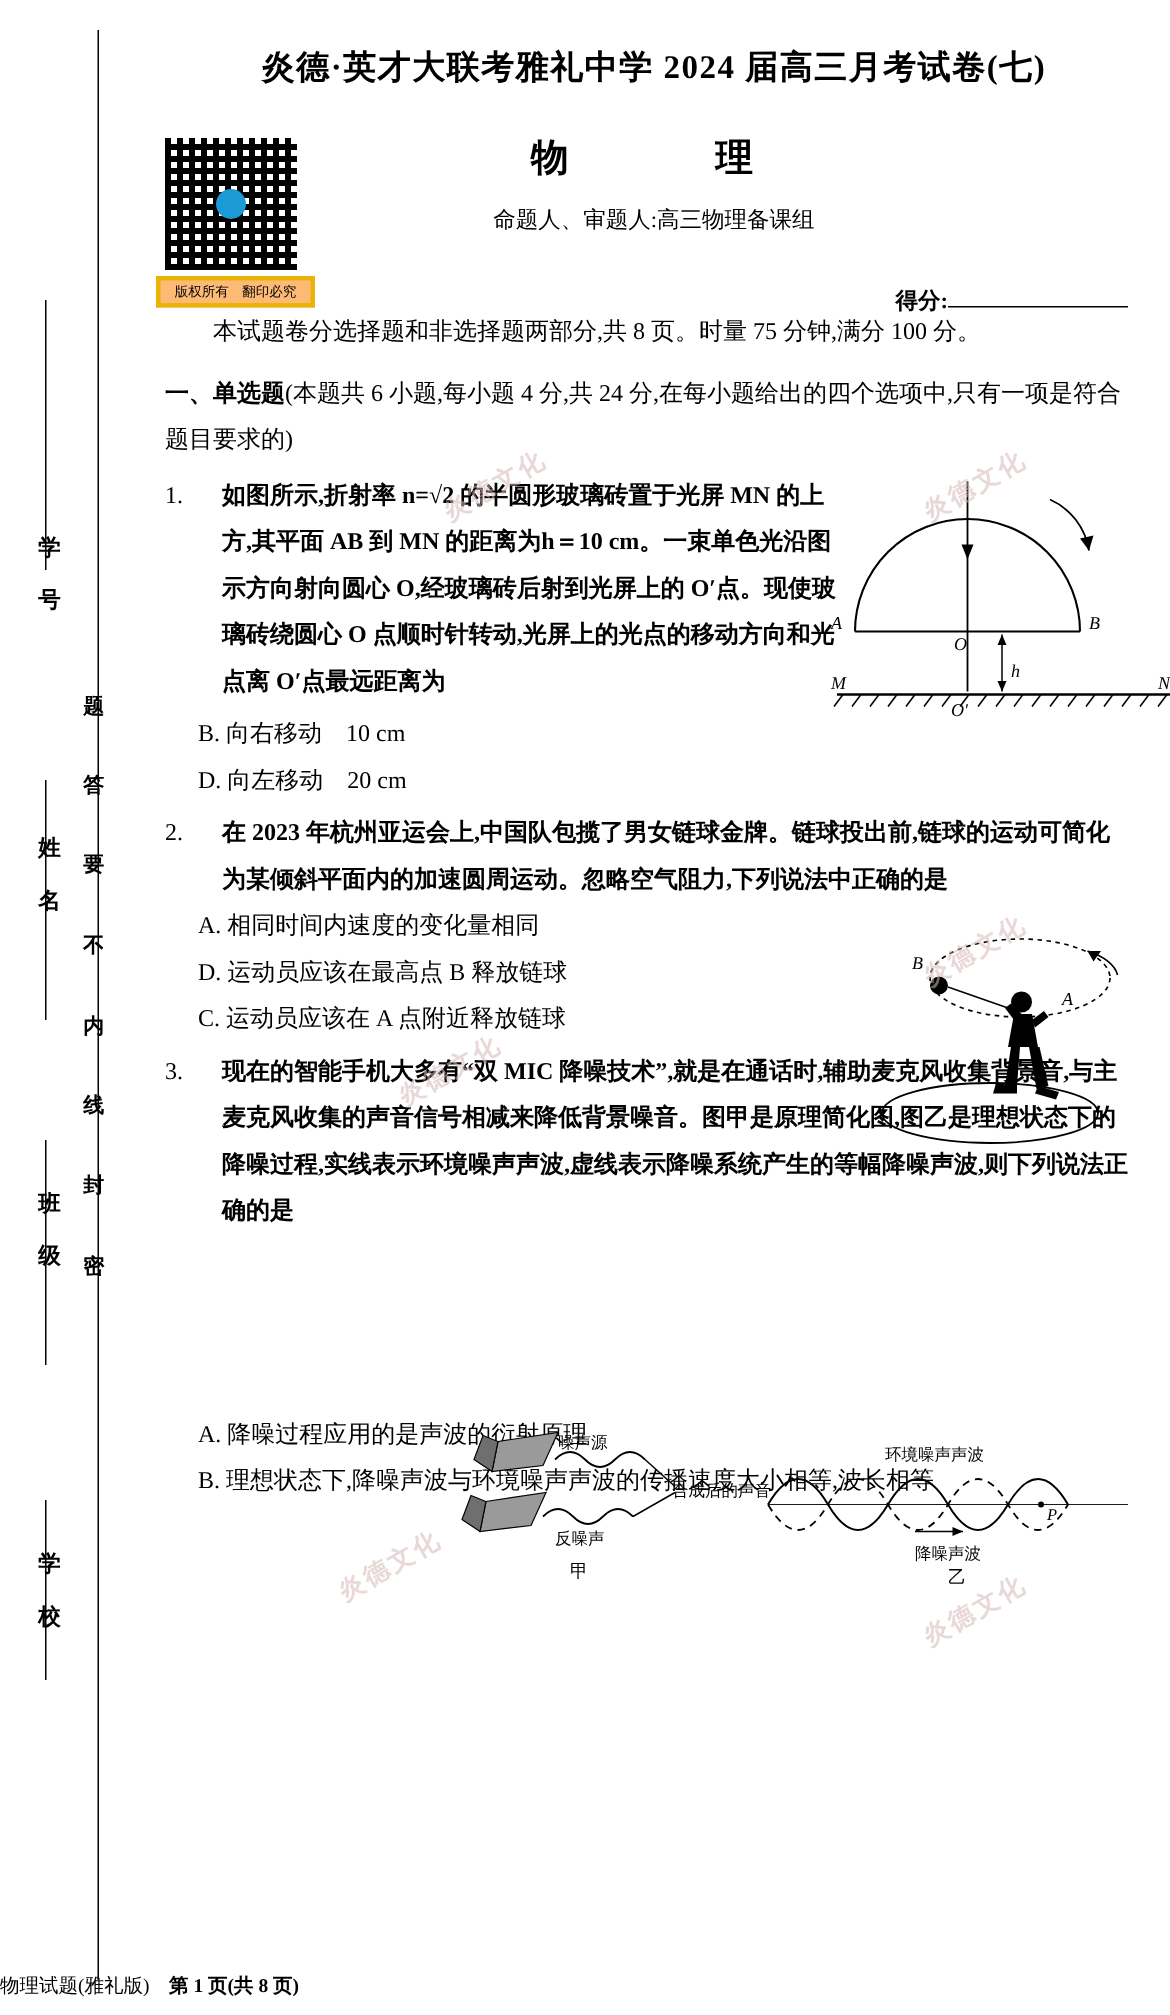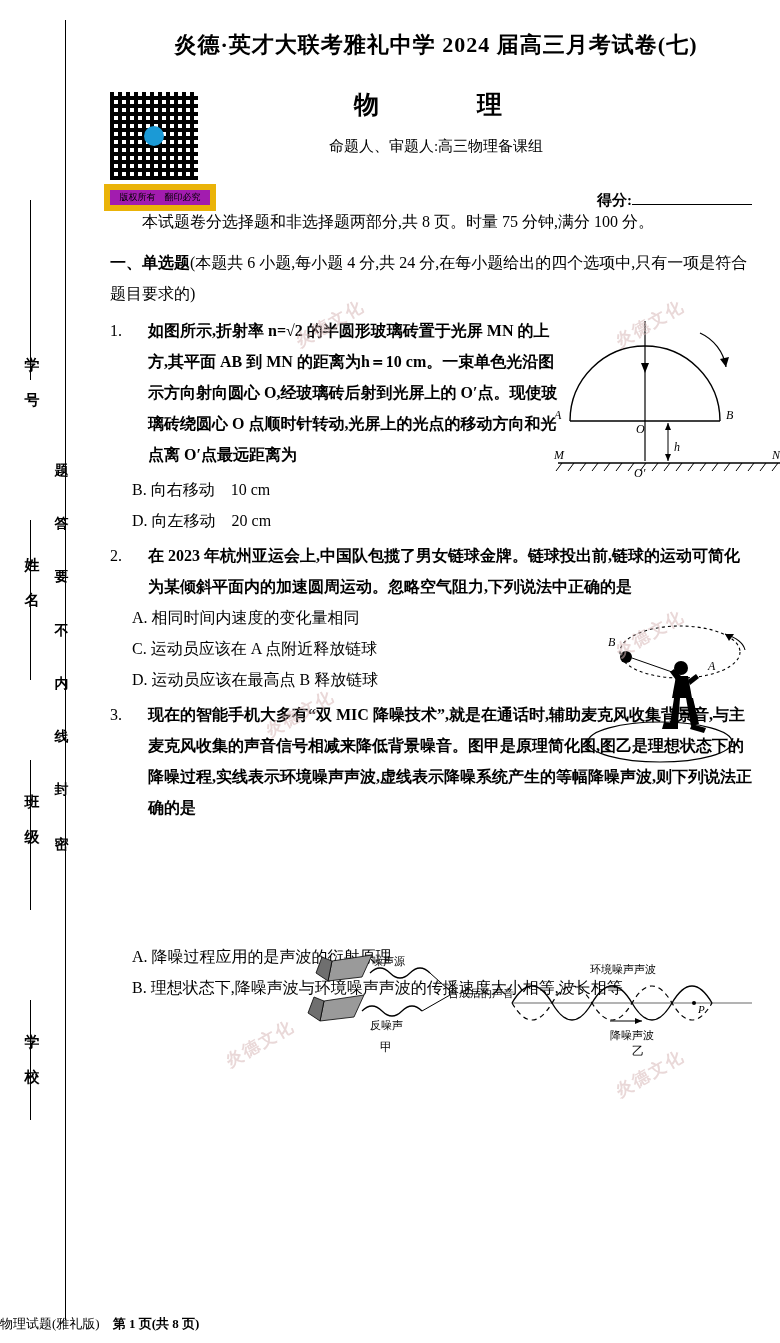--- a/index.html
+++ b/index.html
@@ -39,21 +39,21 @@
 
   .qr{
     position:absolute;left:18px;top:80px;width:88px;height:88px;
     background:
       repeating-linear-gradient(0deg,#000 0 4px,#fff 4px 8px),
       repeating-linear-gradient(90deg,#000 0 4px,#fff 4px 8px);
     background-blend-mode:multiply;
   }
   .qr-inner{position:absolute;left:34px;top:34px;width:20px;height:20px;background:#1b9ad6;border-radius:50%;}
   .qr-cap{position:absolute;left:12px;top:172px;width:100px;text-align:center;font-size:9px;letter-spacing:0px;
-    border:6px solid #eab308;padding:1px 0;background:#a21caf;}
+    border:3px solid #eab308;padding:1px 0;background:#fdba74;}
 
   .para{font-size:16px;line-height:31px;margin:0 28px 0 18px;text-indent:2em;}
   .sec-head{font-size:16px;line-height:31px;margin:10px 28px 0 18px;font-weight:bold;}
   .sec-head span.norm{font-weight:normal;}
 
   .q{position:relative;margin:8px 28px 0 18px;font-size:16px;line-height:31px;}
   .q .num{position:absolute;left:0;top:0;}
   .q .body{margin-left:38px;font-weight:bold;}
   .opt-row{display:flex;margin-left:22px;}
   .opt{width:50%;}
@@ -183,22 +183,22 @@
       <div class="opt-row">
         <div class="opt">D. 向左移动　20 cm</div>
       </div>
     </div>
 
     <div class="q" style="margin-top:4px;">
       <span class="num">2.</span>
       <div class="body">在 2023 年杭州亚运会上,中国队包揽了男女链球金牌。链球投出前,链球的运动可简化为某倾斜平面内的加速圆周运动。忽略空气阻力,下列说法中正确的是</div>
 
       <div class="opt-full" style="width:420px;">A. 相同时间内速度的变化量相同</div>
+      <div class="opt-full" style="width:420px;">D. 运动员应该在最高点 B 释放链球</div>
       <div class="opt-full" style="width:420px;">C. 运动员应该在 A 点附近释放链球</div>
-      <div class="opt-full" style="width:420px;">D. 运动员应该在最高点 B 释放链球</div>
 
       <div class="figwrap" style="left:430px;top:84px;width:250px;height:150px;">
         <svg width="250" height="150" viewBox="0 0 250 150">
           <ellipse cx="140" cy="28" rx="60" ry="26" fill="none" stroke="#000" stroke-width="1.1" stroke-dasharray="3,3"></ellipse>
           <ellipse cx="120" cy="118" rx="72" ry="20" fill="none" stroke="#000" stroke-width="1.2"></ellipse>
           <circle cx="86" cy="33" r="6" fill="#000"></circle>
           <line x1="92" y1="34" x2="132" y2="48" stroke="#000" stroke-width="1"></line>
           <path d="M185,10 A45,22 0 0 1 205,26" fill="none" stroke="#000" stroke-width="1.1"></path>
           <polygon points="185,10 194,10 189,17" fill="#000"></polygon>
 

